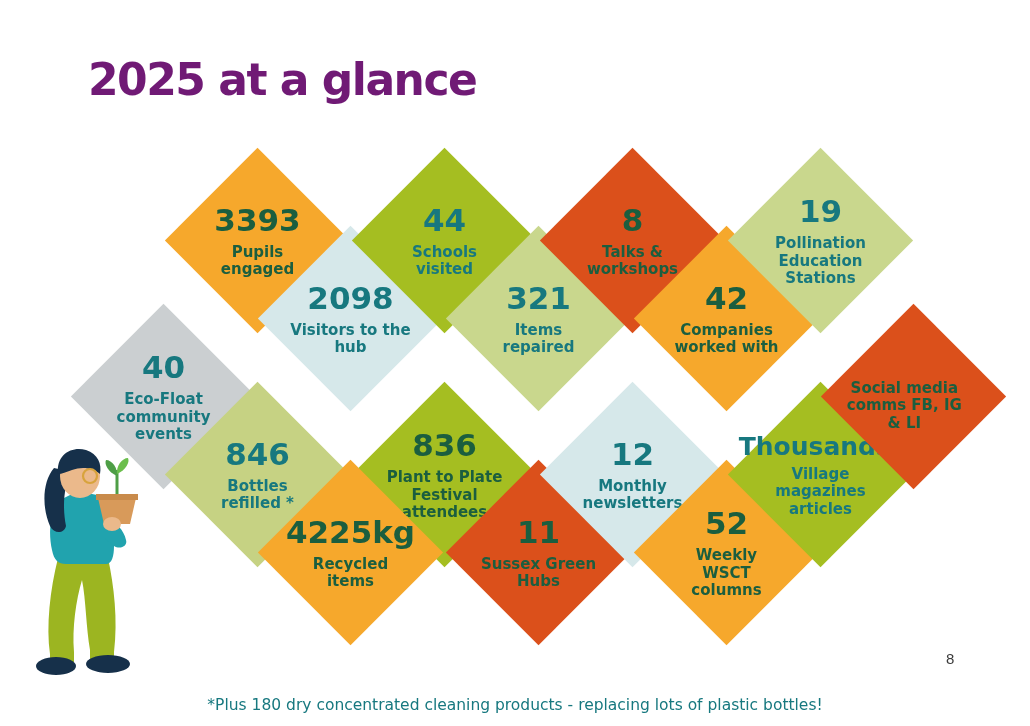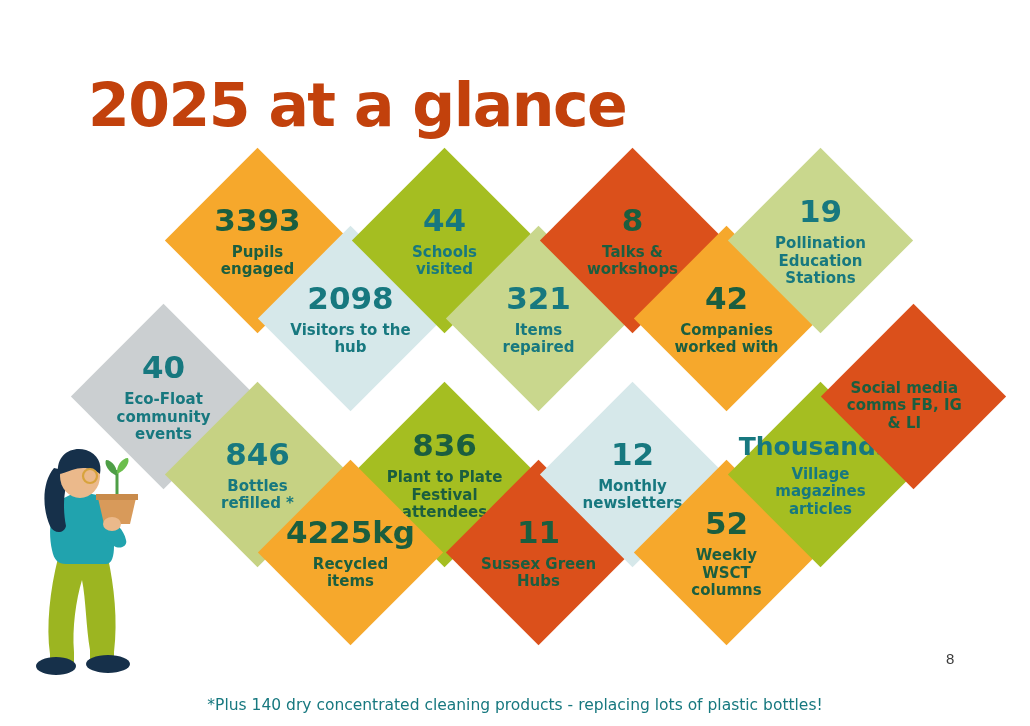--- a/index.html
+++ b/index.html
@@ -7,26 +7,25 @@
     width:1030px;height:726px;
     background:#ffffff;
     font-family:"Liberation Sans", sans-serif;
     overflow:hidden;position:relative;
   }
   #slide{position:absolute;inset:0;background:#fff;}
 
   
   #title{
     position:absolute;left:88px;top:54px;
-    font-size:60px;font-weight:bold;
+    font-size:44px;font-weight:bold;
     letter-spacing:-1.5px;
-    color:#c2410c;
+    color:#701a75;
     font-family:"DejaVu Sans", sans-serif;
     white-space:nowrap;
-    margin-top:16px;
   }
 
   
   #grid{position:absolute;left:0;top:0;width:1030px;height:726px;}
   .tile{
     position:absolute;
     width:131px;height:131px;
     transform:rotate(45deg);
     transform-origin:center center;
     display:flex;
@@ -215,16 +214,16 @@
           <div class="lbl t-teal">Village<br>magazines<br>articles</div>
         </div>
       </div>
       <div class="tile c-red noshift" style="left: 847.5px; top: 330.5px;">
         <div class="inner">
           <div class="lbl t-darkgreen">Social media<br>comms FB, IG<br>&amp; LI</div>
         </div>
       </div>
     </div>
 
-  <div id="footnote">*Plus 140 dry concentrated cleaning products - replacing lots of plastic bottles!</div>
+  <div id="footnote">*Plus 180 dry concentrated cleaning products - replacing lots of plastic bottles!</div>
   <div id="pagenum">8</div>
 
 </div>
 
 </body></html>

